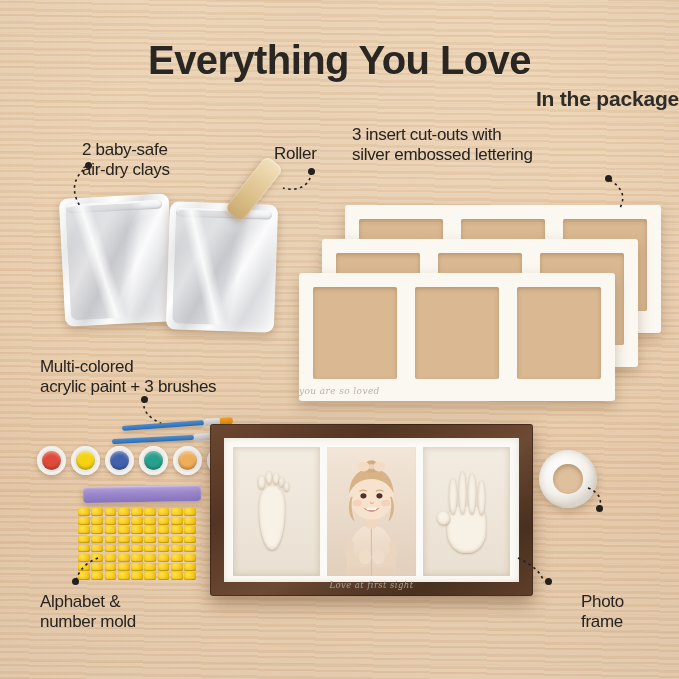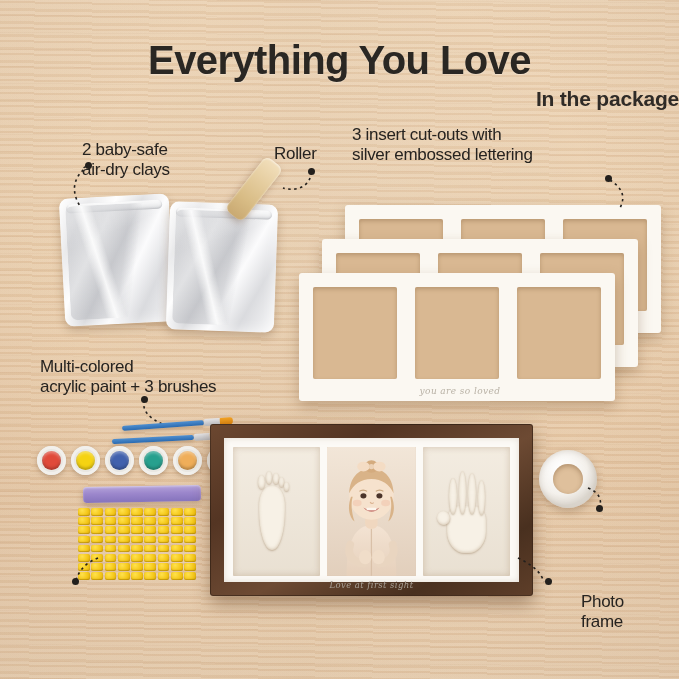--- a/index.html
+++ b/index.html
@@ -82,23 +82,23 @@
 
   
   .mat{
     position:absolute;background:#fbf8f2;border-radius:3px;
     box-shadow:0 6px 14px rgba(120,85,50,.34);
     display:flex;align-items:flex-start;justify-content:space-between;
     box-sizing:border-box;
   }
   .mat .win{background:#d9b892;box-shadow:inset 0 2px 4px rgba(120,85,50,.35);border-radius:2px;}
   .mat .script{
-    position:absolute;left:0;right:0;bottom:5px;text-align:center;
+    position:absolute;left:0;right:0;bottom:5px;text-align:left;
     font-family:"DejaVu Serif", serif;font-style:italic;
-    font-size:9px;color:#b9b2a6;letter-spacing:.4px;margin-left:6px;
+    font-size:9px;color:#b9b2a6;letter-spacing:.4px;
   }
 
   
   .paintrow{position:absolute;display:flex;align-items:center;}
   .pot{
     position:relative;width:29px;height:29px;border-radius:50%;
     background:#e9e7e2;
     box-shadow:0 2px 5px rgba(110,75,45,.35), inset 0 0 0 3px #f2f0ec;
     display:flex;align-items:center;justify-content:center;
     margin-right:5px;
@@ -332,20 +332,22 @@
       <span></span>
       <span></span>
     <span></span>
       <span></span>
       <span></span>
     <span></span>
       <span></span>
       <span></span>
   </div>
 
+  <div class="lbl" style="left:40px;top:592px;">Alphabet &amp;
+number mold</div>
   <svg class="leader" style="left:70px;top:556px;width:34px;height:32px;">
     <path d="M28,2 C18,6 10,12 6,24" stroke="#23201d" stroke-width="1.6" fill="none" stroke-dasharray="2.5 3.5"></path>
   </svg>
   <div class="dot" style="left:72px;top:578px;"></div>
 
   <div class="frame" style="left:210px;top:424px;width:323px;height:172px;">
     <div class="mount">
       <div class="panes">
 
         <div class="pane">

